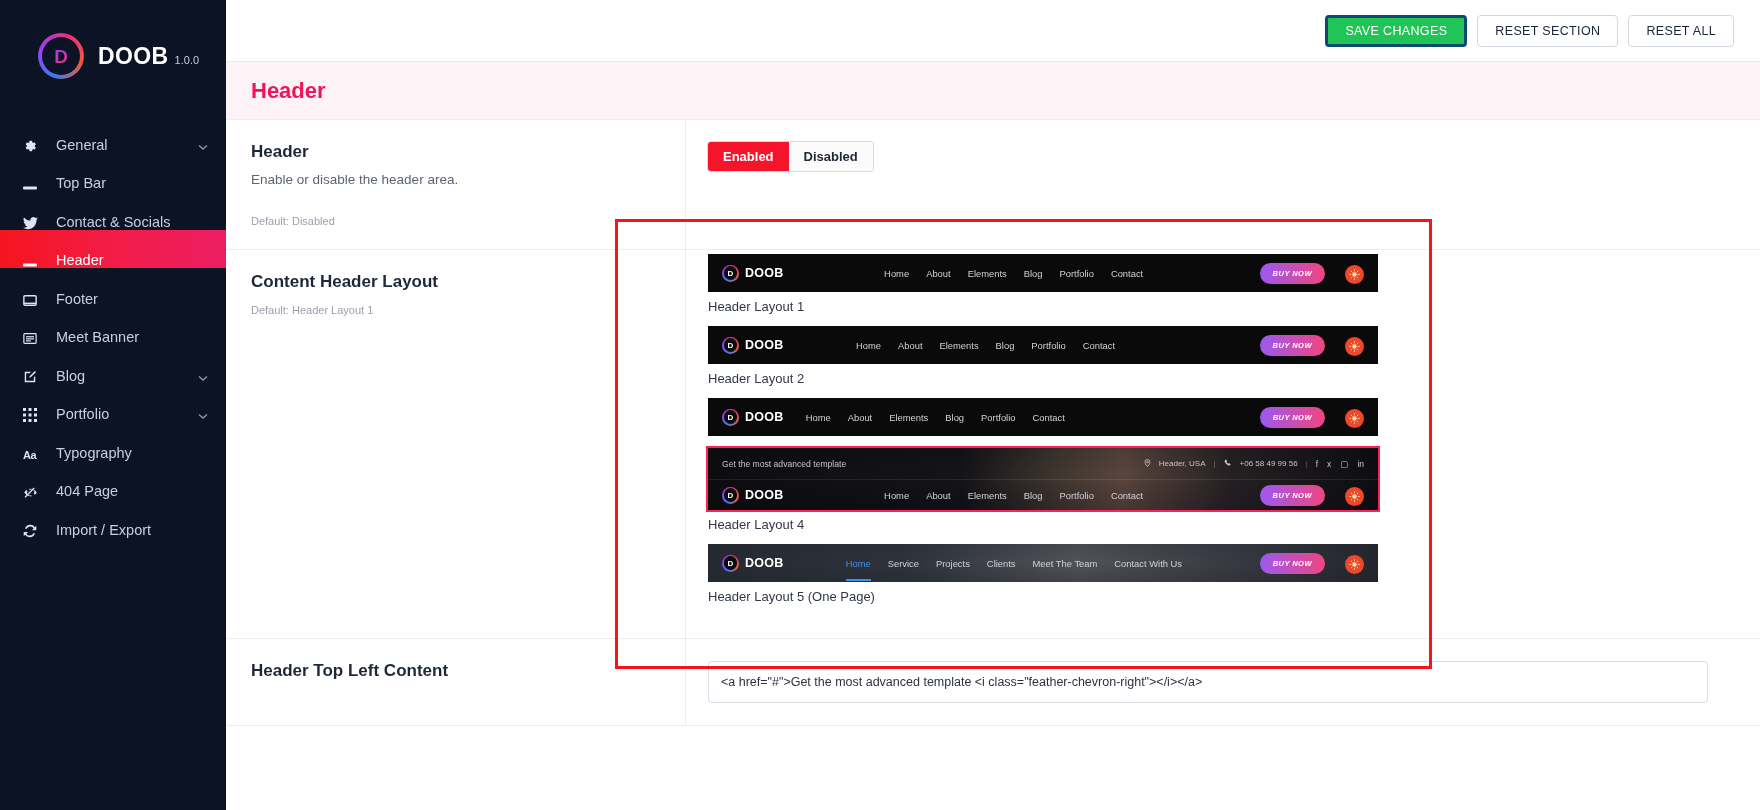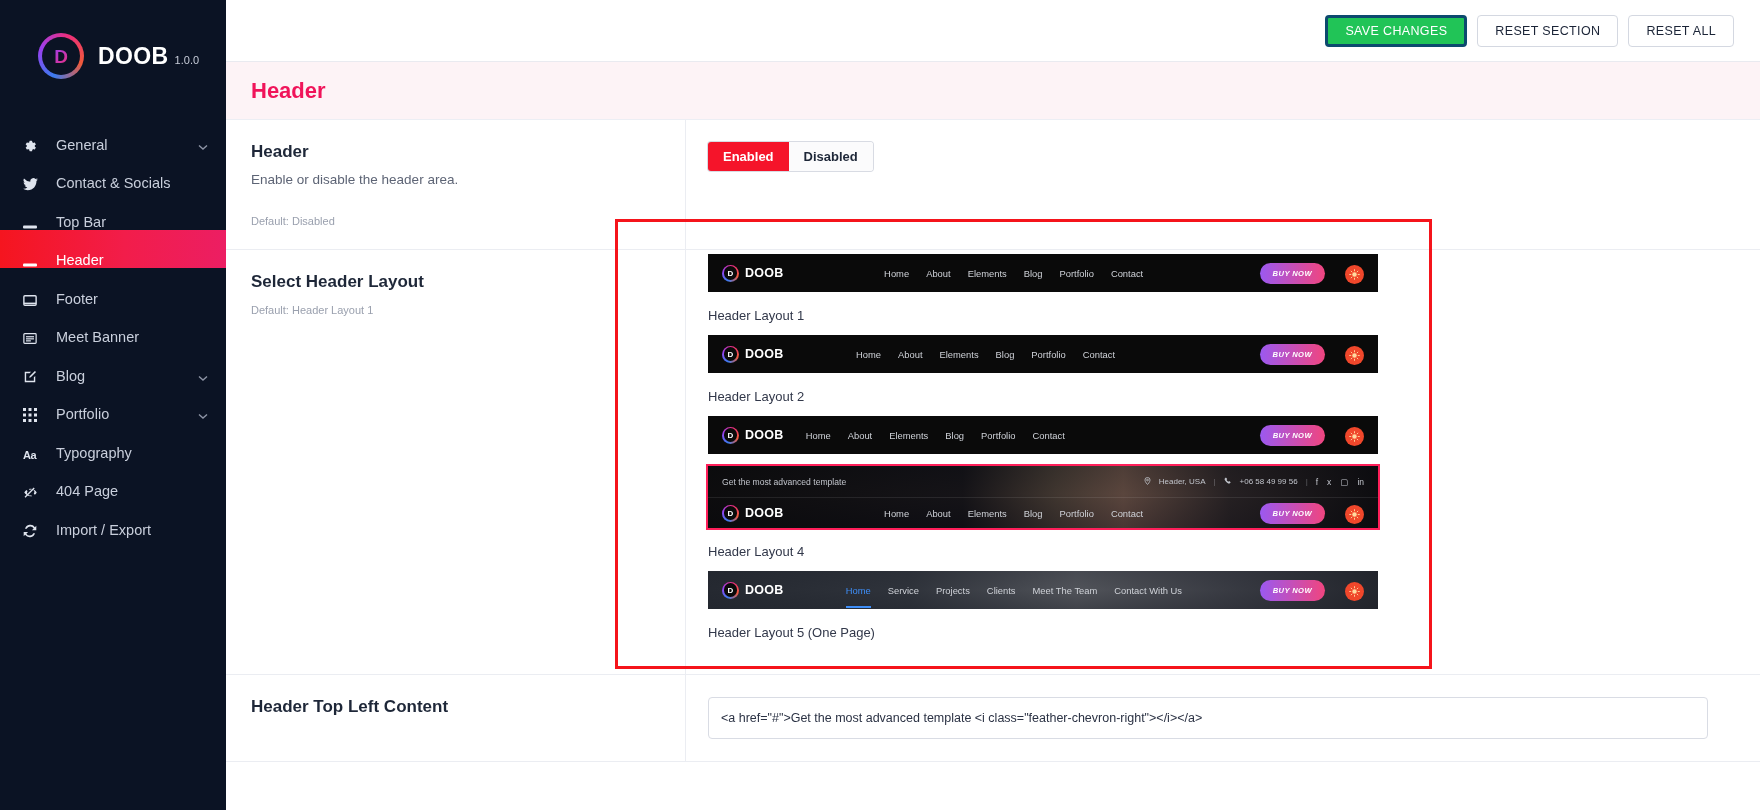--- a/index.html
+++ b/index.html
@@ -162,21 +162,21 @@
   }
   .pv-topstrip {
     height: 32px; display: flex; align-items: center;
     padding: 0 14px; border-bottom: 1px solid rgba(255,255,255,.09);
   }
   .pv-topstrip .left { color: #c2c5cc; font-size: 8.6px; }
   .pv-topstrip .right { margin-left: auto; display: flex; align-items: center; gap: 8px; color: #c2c5cc; font-size: 8px; }
   .pv-topstrip .right .sep { opacity: .4; }
   .pv-topstrip .socials { display: flex; gap: 9px; font-size: 8.5px; }
   .pv-mainrow { flex: 1; display: flex; align-items: center; padding: 0 14px; }
-  .layout-caption { font-size: 13px; color: #32384a; margin-top: 16px; }
+  .layout-caption { font-size: 13px; color: #32384a; margin-top: 7px; }
 
   
   .annot {
     position: absolute;
     border: 3px solid #f5141b;
     pointer-events: none;
     z-index: 30;
   }
 
   
@@ -213,33 +213,33 @@
               <path d="M14.4 9.3l-.9-.5a5.6 5.6 0 000-1.6l.9-.5a.6.6 0 00.2-.8l-1-1.7a.6.6 0 00-.8-.2l-.9.5a5.6 5.6 0 00-1.4-.8V2.7a.6.6 0 00-.6-.6H7.9a.6.6 0 00-.6.6v1c-.5.2-1 .5-1.4.8l-.9-.5a.6.6 0 00-.8.2l-1 1.7a.6.6 0 00.2.8l.9.5a5.6 5.6 0 000 1.6l-.9.5a.6.6 0 00-.2.8l1 1.7a.6.6 0 00.8.2l.9-.5c.4.3.9.6 1.4.8v1c0 .3.3.6.6.6h2a.6.6 0 00.6-.6v-1c.5-.2 1-.5 1.4-.8l.9.5a.6.6 0 00.8-.2l1-1.7a.6.6 0 00-.2-.8z"></path>
             </svg>
           </span>
           <span class="nav-label">General</span>
           <span class="chev"><svg width="10" height="7" viewBox="0 0 10 7" fill="none" stroke="currentColor" stroke-width="1.4">
               <polyline points="1,1.5 5,5 9,1.5"></polyline>
             </svg></span>
         </div>
         <div class="nav-item">
           <span class="ico">
+            <svg width="14" height="6" viewBox="0 0 14 6" fill="currentColor">
+              <rect x="0" y="1.5" width="14" height="3" rx="1"></rect>
+            </svg>
+          </span>
+          <span class="nav-label">Top Bar</span>
+        </div>
+        <div class="nav-item">
+          <span class="ico">
             <svg width="15" height="13" viewBox="0 0 16 14" fill="currentColor">
               <path d="M16 1.7a6.3 6.3 0 01-1.9.5A3.3 3.3 0 0015.5.3a6.6 6.6 0 01-2.1.8A3.3 3.3 0 007.8 4a9.3 9.3 0 01-6.8-3.4 3.3 3.3 0 001 4.4 3.3 3.3 0 01-1.5-.4 3.3 3.3 0 002.6 3.2 3.3 3.3 0 01-1.5.1 3.3 3.3 0 003 2.3A6.6 6.6 0 010 11.6a9.3 9.3 0 005 1.5c6.1 0 9.4-5 9.4-9.4v-.4A6.7 6.7 0 0016 1.7z"></path>
             </svg>
           </span>
           <span class="nav-label">Contact &amp; Socials</span>
-        </div>
-        <div class="nav-item">
-          <span class="ico">
-            <svg width="14" height="6" viewBox="0 0 14 6" fill="currentColor">
-              <rect x="0" y="1.5" width="14" height="3" rx="1"></rect>
-            </svg>
-          </span>
-          <span class="nav-label">Top Bar</span>
         </div>
         <div class="nav-item active">
           <span class="ico">
             <svg width="14" height="6" viewBox="0 0 14 6" fill="currentColor">
               <rect x="0" y="1.5" width="14" height="3" rx="1"></rect>
             </svg>
           </span>
           <span class="nav-label">Header</span>
         </div>
         <div class="nav-item">
@@ -346,21 +346,21 @@
         <div class="row-right">
           <div class="toggle-group">
             <div class="toggle-opt on">Enabled</div>
             <div class="toggle-opt">Disabled</div>
           </div>
         </div>
       </div>
 
       <div class="row">
         <div class="row-left">
-          <div class="field-title">Select Header Layout</div>
+          <div class="field-title">Content Header Layout</div>
           <div class="field-default" style="margin-top:12px">Default: Header Layout 1</div>
         </div>
         <div class="row-right nav-layouts-wrap">
           <div class="layouts" id="layouts">
               <div class="layout-block">
                 <div class="preview">
                   <div class="pv-logo">
                     <div class="pv-mark">
                       <span>D</span>
                     </div>

